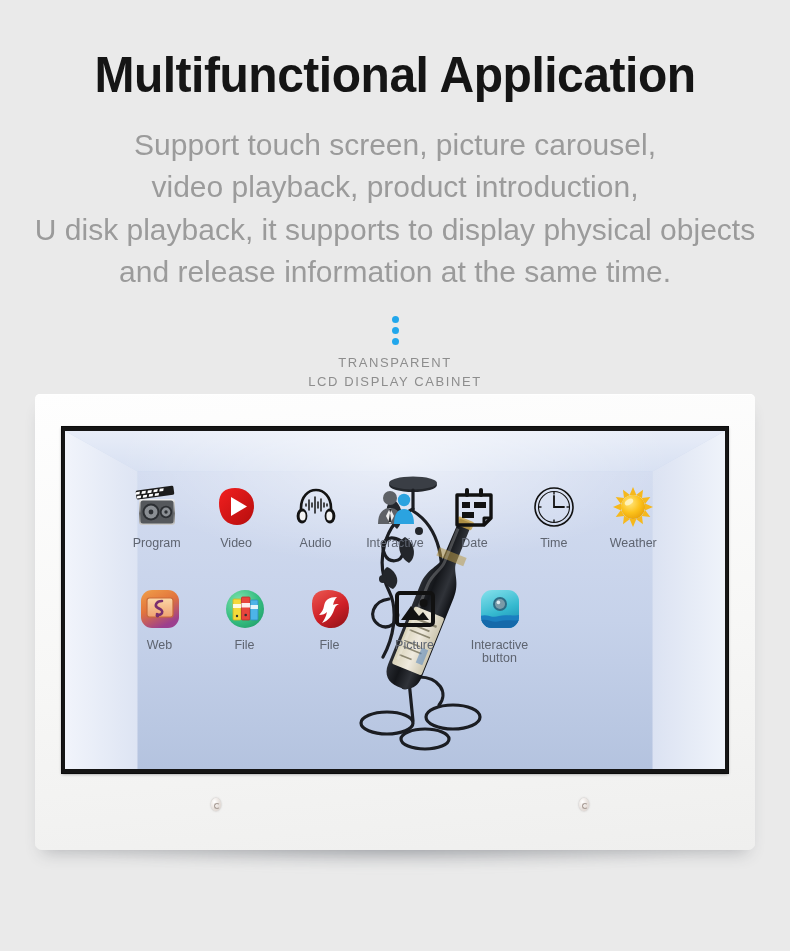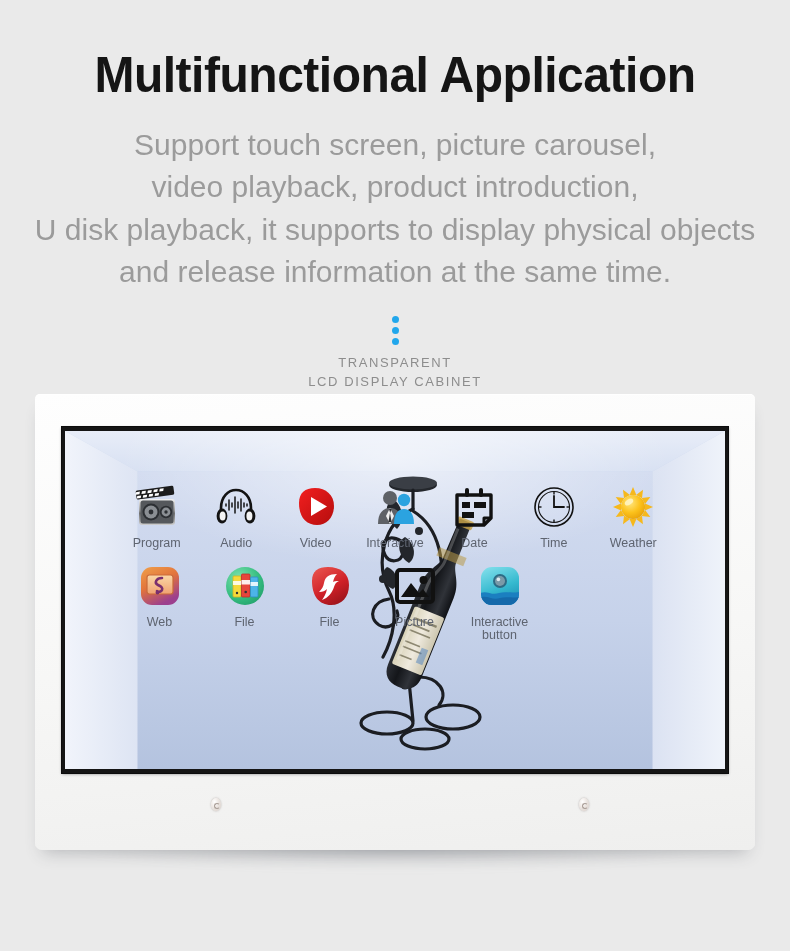--- a/index.html
+++ b/index.html
@@ -131,21 +131,21 @@
     width:150px; height:300px;
     pointer-events:none;
   }
 
   
   .icon-grid {
     position:absolute;
     left:0; right:0; top:52px;
     display:flex;
     flex-direction:column;
-    gap:12px;
+    gap:35px;
     padding:0 52px;
   }
   .icon-row { display:flex; }
   .icon-cell {
     width:85px;
     text-align:center;
     position:relative;
   }
   .icon-glyph {
     width:48px; height:48px;
@@ -314,20 +314,36 @@
                   <circle cx="32" cy="28" r="4.4" fill="#8b8f94"></circle>
                   <circle cx="32" cy="28" r="1.7" fill="#2c2f33"></circle>
                 </svg>
               </div>
               <div class="icon-label">Program</div>
             </div>
 
             <div class="icon-cell">
               <div class="icon-glyph">
                 <svg width="46" height="46" viewBox="0 0 46 46">
+                  <defs>
+                      <linearGradient id="gred" x1="0" y1="0" x2="1" y2="1">
+                    <stop offset="0%" stop-color="#f21f1f"></stop>
+                        <stop offset="100%" stop-color="#b50d0d"></stop>
+                  </linearGradient>
+                    </defs>
+                  <path d="M6 19 C6 9 12 4 22 4 C33 4 41 11 41 22 C41 33 34 41 24 41 C13 41 6 33 6 19 Z" fill="url(#gred)"></path>
+                  <path d="M18 13 L34 22.5 L18 32 Z" fill="#ffffff"></path>
+                </svg>
+              </div>
+              <div class="icon-label">Video</div>
+            </div>
+
+            <div class="icon-cell">
+              <div class="icon-glyph">
+                <svg width="46" height="46" viewBox="0 0 46 46">
                   <path d="M8 30 V24 C8 13 15 6 23 6 C31 6 38 13 38 24 V30" fill="none" stroke="#131313" stroke-width="2.6"></path>
                   <ellipse cx="9" cy="32" rx="5.4" ry="7.4" fill="#131313"></ellipse>
                   <ellipse cx="37" cy="32" rx="5.4" ry="7.4" fill="#131313"></ellipse>
                   <ellipse cx="9.6" cy="32" rx="3" ry="4.6" fill="#f3f3f3"></ellipse>
                   <ellipse cx="36.4" cy="32" rx="3" ry="4.6" fill="#f3f3f3"></ellipse>
                   <g stroke="#131313" stroke-width="1.5" stroke-linecap="round">
                     <path d="M13 20 v2"></path>
                       <path d="M16 16 v10"></path>
                       <path d="M19 19 v4"></path>
                     <path d="M22 13 v16"></path>
@@ -337,36 +353,20 @@
                       <path d="M34 20 v2"></path>
                   </g>
                 </svg>
               </div>
               <div class="icon-label">Audio</div>
             </div>
 
             <div class="icon-cell">
               <div class="icon-glyph">
                 <svg width="46" height="46" viewBox="0 0 46 46">
-                  <defs>
-                      <linearGradient id="gred" x1="0" y1="0" x2="1" y2="1">
-                    <stop offset="0%" stop-color="#f21f1f"></stop>
-                        <stop offset="100%" stop-color="#b50d0d"></stop>
-                  </linearGradient>
-                    </defs>
-                  <path d="M6 19 C6 9 12 4 22 4 C33 4 41 11 41 22 C41 33 34 41 24 41 C13 41 6 33 6 19 Z" fill="url(#gred)"></path>
-                  <path d="M18 13 L34 22.5 L18 32 Z" fill="#ffffff"></path>
-                </svg>
-              </div>
-              <div class="icon-label">Video</div>
-            </div>
-
-            <div class="icon-cell">
-              <div class="icon-glyph">
-                <svg width="46" height="46" viewBox="0 0 46 46">
                   <circle cx="18" cy="14" r="7" fill="#5e6166"></circle>
                   <path d="M6 40 C6 29 11 24 18 24 C25 24 30 29 30 40 Z" fill="#5e6166"></path>
                   <path d="M18 24 L14 32 L18 40 L22 32 Z" fill="#efefef"></path>
                   <path d="M17 25 l1.2 4 l1.2 -4" fill="#2c2e31"></path>
                   <path d="M18 29 l-1.6 9 h3.2 Z" fill="#2c2e31"></path>
                   <circle cx="32" cy="16" r="6.2" fill="#2ba3e0"></circle>
                   <path d="M22 40 C22 30 26 25 32 25 C38 25 42 30 42 40 Z" fill="#2ba3e0"></path>
                 </svg>
               </div>
               <div class="icon-label">Interactive</div>

